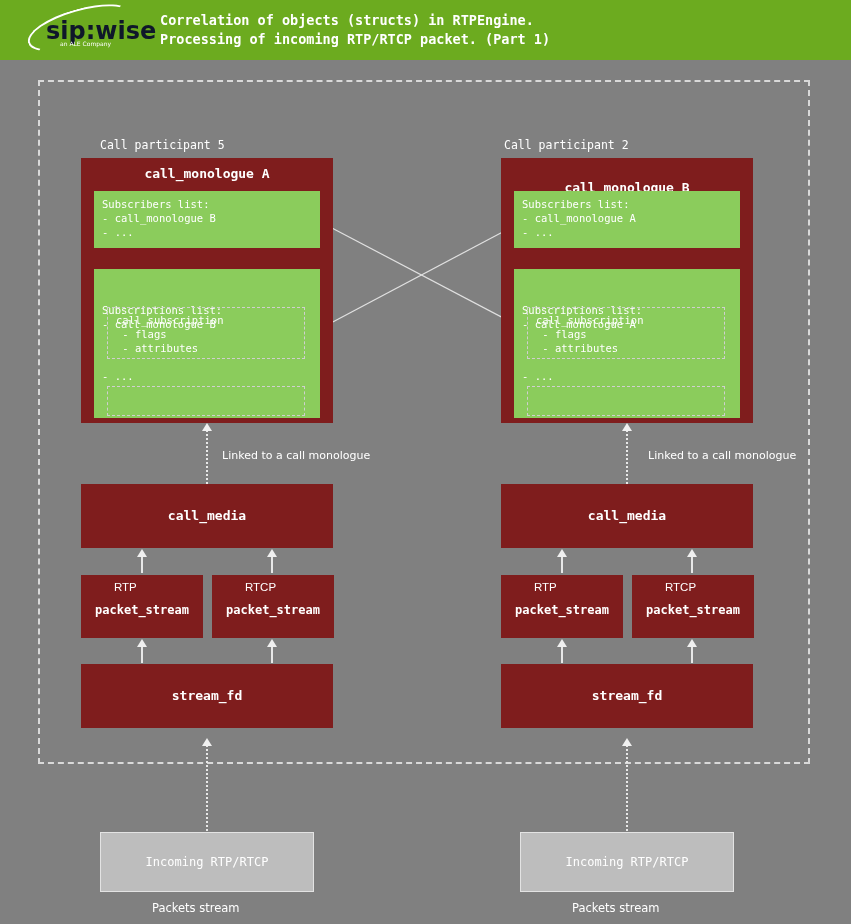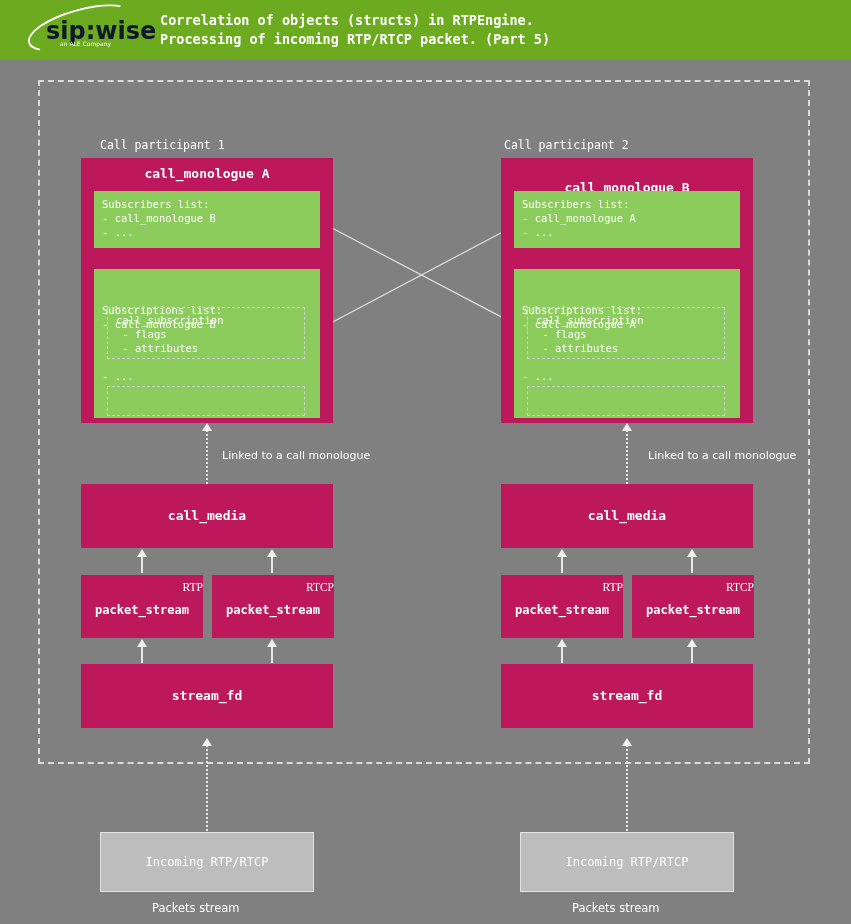--- a/index.html
+++ b/index.html
@@ -98,21 +98,21 @@
   .caption {
     position: absolute;
     color: #ffffff;
     font-family: "DejaVu Sans Mono", monospace;
     font-size: 11.5px;
     white-space: nowrap;
   }
 
   .box {
     position: absolute;
-    background: #be185d;
+    background: #7f1d1d;
     box-sizing: border-box;
   }
   .box-title {
     color: #ffffff;
     font-family: "DejaVu Sans Mono", monospace;
     font-size: 13px;
     font-weight: bold;
     text-align: center;
     width: 100%;
   }
@@ -149,23 +149,24 @@
     align-items: center;
     justify-content: center;
     color: #ffffff;
     font-family: "DejaVu Sans Mono", monospace;
     font-size: 12px;
   }
 
   .stream-label {
     position: absolute;
     color: #ffffff;
-    font-family: Liberation Serif, serif;
+    font-family: Liberation Sans, sans-serif;
     font-size: 11.5px;
-    text-align: right;
+    text-align: left;
+    margin-left: 33px;
   }
   .ps-name {
     position: absolute;
     color: #ffffff;
     font-family: "DejaVu Sans Mono", monospace;
     font-size: 12px;
     font-weight: bold;
     text-align: center;
     width: 100%;
   }
@@ -215,38 +216,38 @@
 <div class="header">
   <div class="logo">
     <div class="logo-inner">
       <div class="logo-swoosh"></div>
       <div class="logo-text">sip:wise</div>
       <div class="logo-sub">an ALE Company</div>
     </div>
   </div>
   <div class="title-block">
     <div>Correlation of objects (structs) in RTPEngine.</div>
-    <div>Processing of incoming RTP/RTCP packet. (Part 5)</div>
+    <div>Processing of incoming RTP/RTCP packet. (Part 1)</div>
   </div>
 </div>
 
 <div class="canvas">
 
   <div class="dashed-region"></div>
 
   <svg class="overlay">
 
     <line x1="312" y1="273" x2="512" y2="167" stroke="#e0e0e0" stroke-width="1.2"></line>
     <polygon points="512,167 504,169 508,176" fill="#e8e8e8"></polygon>
 
     <line x1="532" y1="273" x2="330" y2="167" stroke="#e0e0e0" stroke-width="1.2"></line>
     <polygon points="330,167 322,170 327,177" fill="#e8e8e8"></polygon>
   </svg>
 
-  <div class="caption" style="left:100px; top:78px;">Call participant 1</div>
+  <div class="caption" style="left:100px; top:78px;">Call participant 5</div>
 
   <div class="box" style="left:81px; top:98px; width:252px; height:265px;">
     <div class="box-title" style="position:absolute; top:8px;">call_monologue A</div>
     <div class="inner-panel" style="left:13px; top:33px; width:226px; height:57px;">Subscribers list:
 - call_monologue B
 - ...</div>
     <div class="inner-panel" style="left:13px; top:111px; width:226px; height:149px;">
       <div style="white-space:pre;">Subscriptions list:
 - call monologue B</div>
       <div class="dashed-panel" style="left:13px; top:38px; width:198px; height:52px;">call_subscription

